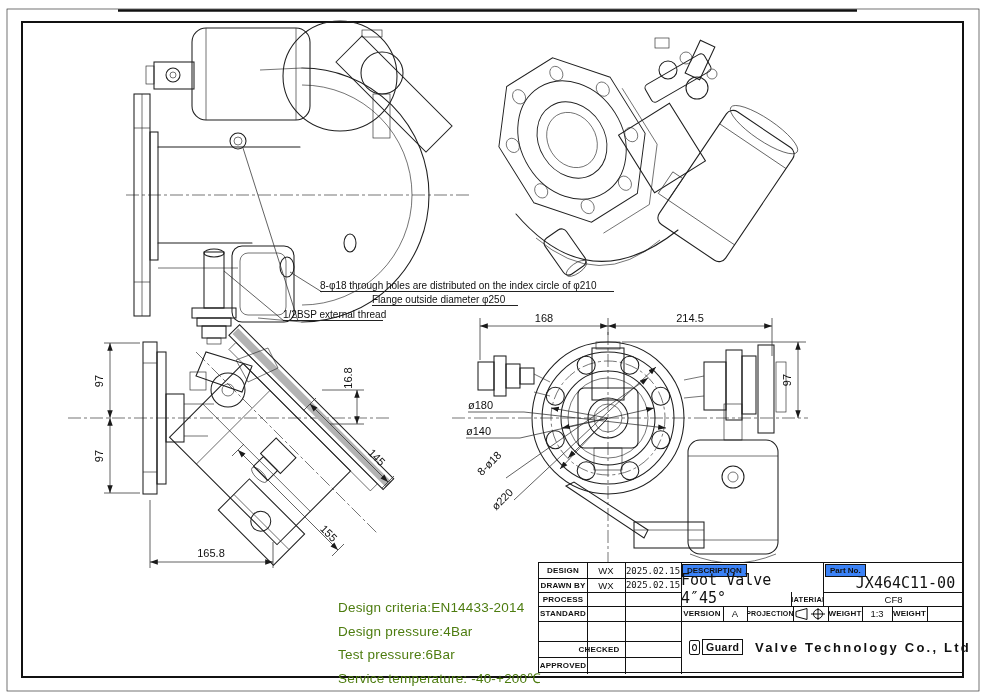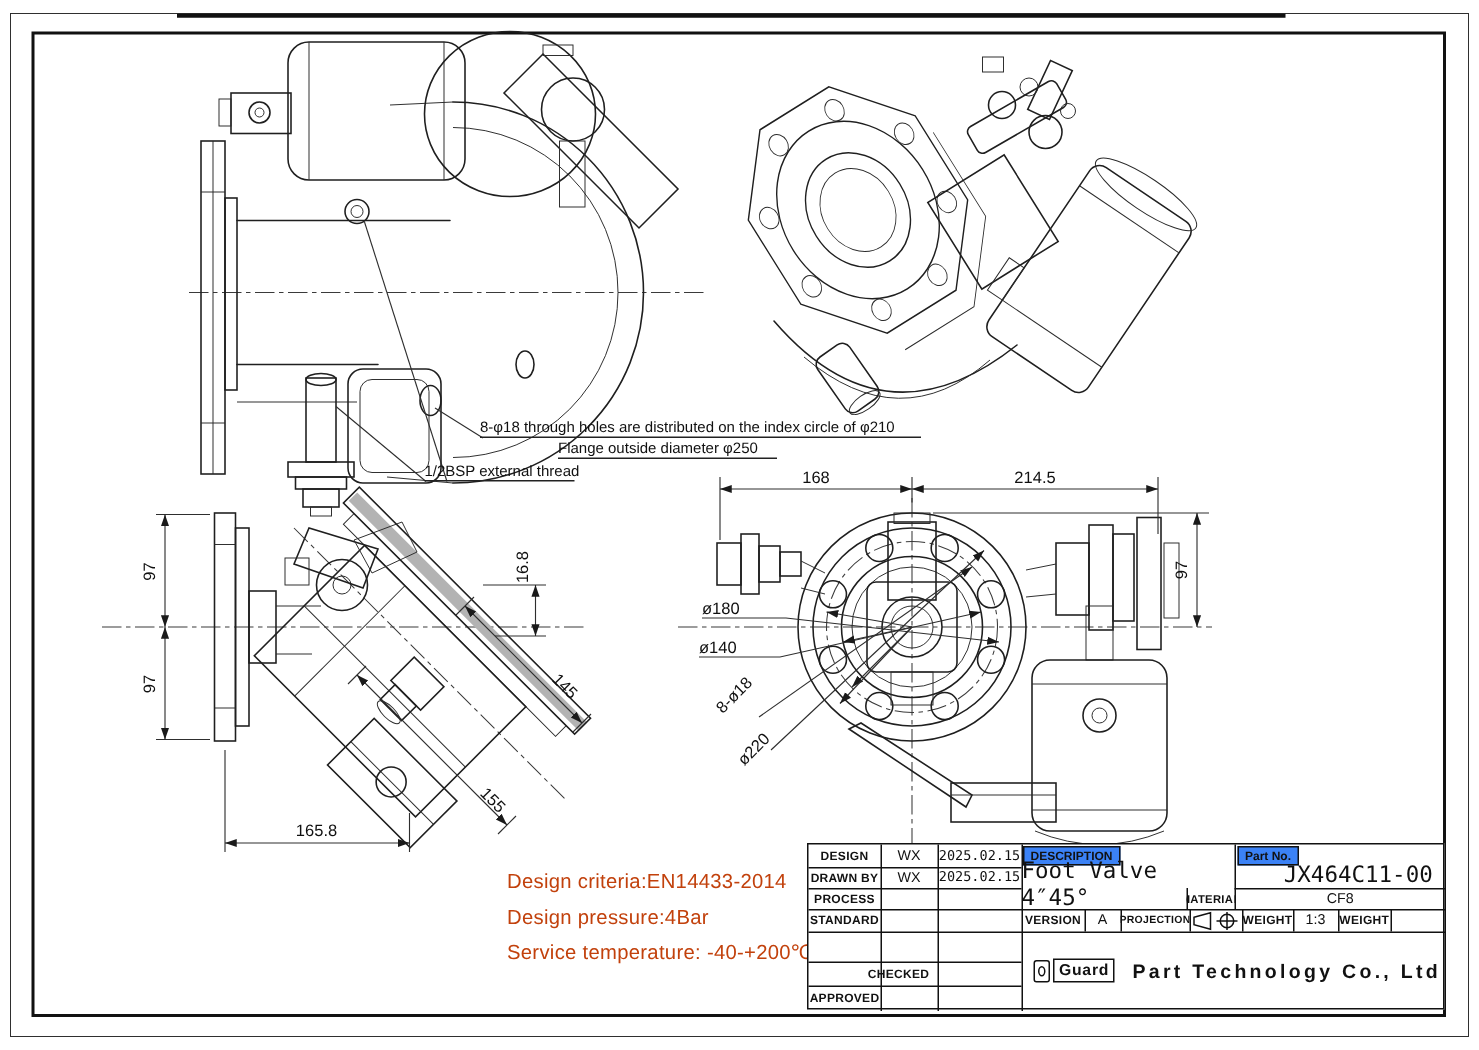--- a/index.html
+++ b/index.html
@@ -7,22 +7,22 @@
         font-family:"Liberation Sans",sans-serif;color:#111;}
   svg.art{position:absolute;left:0;top:0;}
   svg .ln{stroke:#1f1f1f;stroke-width:1.05;fill:none;stroke-linecap:round;}
   svg .thin{stroke:#2a2a2a;stroke-width:.65;fill:none;}
   svg .cl{stroke:#3a3a3a;stroke-width:.7;fill:none;stroke-dasharray:13 3 3 3;}
   svg .dim{stroke:#2e2e2e;stroke-width:.75;fill:none;}
   svg .gray{stroke:#b3b3b3;stroke-width:5;fill:none;}
   svg text.dt{font-family:"Liberation Sans",sans-serif;font-size:11px;fill:#101010;}
   .anno{position:absolute;font-size:10px;letter-spacing:0;color:#101010;border-bottom:1px solid #222;
         text-align:left;white-space:nowrap;}
-  .specs{position:absolute;left:338px;top:576px;font-size:13.5px;line-height:23.5px;
-         letter-spacing:.2px;color:#c2410c;white-space:nowrap;}
+  .specs{position:absolute;left:338px;top:596px;font-size:13.5px;line-height:23.5px;
+         letter-spacing:.2px;color:#4d7c0f;white-space:nowrap;}
   
   .tb{position:absolute;left:538px;top:562px;width:425px;height:111px;border:1.8px solid #111;
       box-sizing:border-box;background:#fff;}
   .tb .vl{position:absolute;width:1px;background:#111;}
   .tb .hl{position:absolute;height:1px;background:#111;}
   .tb .cell{position:absolute;display:flex;align-items:center;justify-content:center;
             overflow:hidden;white-space:nowrap;}
   .tb .lab{font-weight:bold;font-size:8px;letter-spacing:.2px;}
   .tb .val{font-size:9.5px;}
   .tb .date{font-family:"DejaVu Sans Mono",monospace;font-size:9px;}
@@ -305,20 +305,21 @@
   </g>
 </svg>
 
 <div class="anno" style="left:320px;top:280px;width:294px;">8-φ18 through holes are distributed on the index circle of φ210</div>
 <div class="anno" style="left:372px;top:294px;width:146px;">Flange outside diameter φ250</div>
 <div class="anno" style="left:283px;top:309px;width:100px;">1/2BSP external thread</div>
 
 <div class="specs">
   <div>Design criteria:EN14433-2014</div>
   <div>Design pressure:4Bar</div>
+  <div>Test pressure:6Bar</div>
   <div>Service temperature: -40-+200℃</div>
 </div>
 
 <div class="tb">
 
   <div class="vl" style="left:48px;top:0;height:111px;"></div>
   <div class="vl" style="left:86px;top:0;height:111px;"></div>
   <div class="vl" style="left:142px;top:0;height:111px;"></div>
   <div class="vl" style="left:284px;top:0;height:43px;"></div>
   <div class="vl" style="left:252px;top:29px;height:14px;"></div>
@@ -377,16 +378,16 @@
   </div>
   <div class="cell lab" style="left:289px;top:43px;width:34px;height:15px;">WEIGHT</div>
   <div class="cell val" style="left:323px;top:43px;width:30px;height:15px;">1:3</div>
   <div class="cell lab" style="left:353px;top:43px;width:35px;height:15px;">WEIGHT</div>
   <div class="cell val" style="left:388px;top:43px;width:37px;height:15px;"></div>
 
   <div class="logo" style="left:150px;top:76px;text-align:center;">
     <span class="emblem"></span>
     <span class="lbox">Guard</span>
   </div>
-  <div class="company" style="left:216px;top:58px;width:209px;height:53px;">Part Technology Co., Ltd</div>
+  <div class="company" style="left:216px;top:58px;width:209px;height:53px;">Valve Technology Co., Ltd</div>
 </div>
 
 </div>
 
 </body></html>

